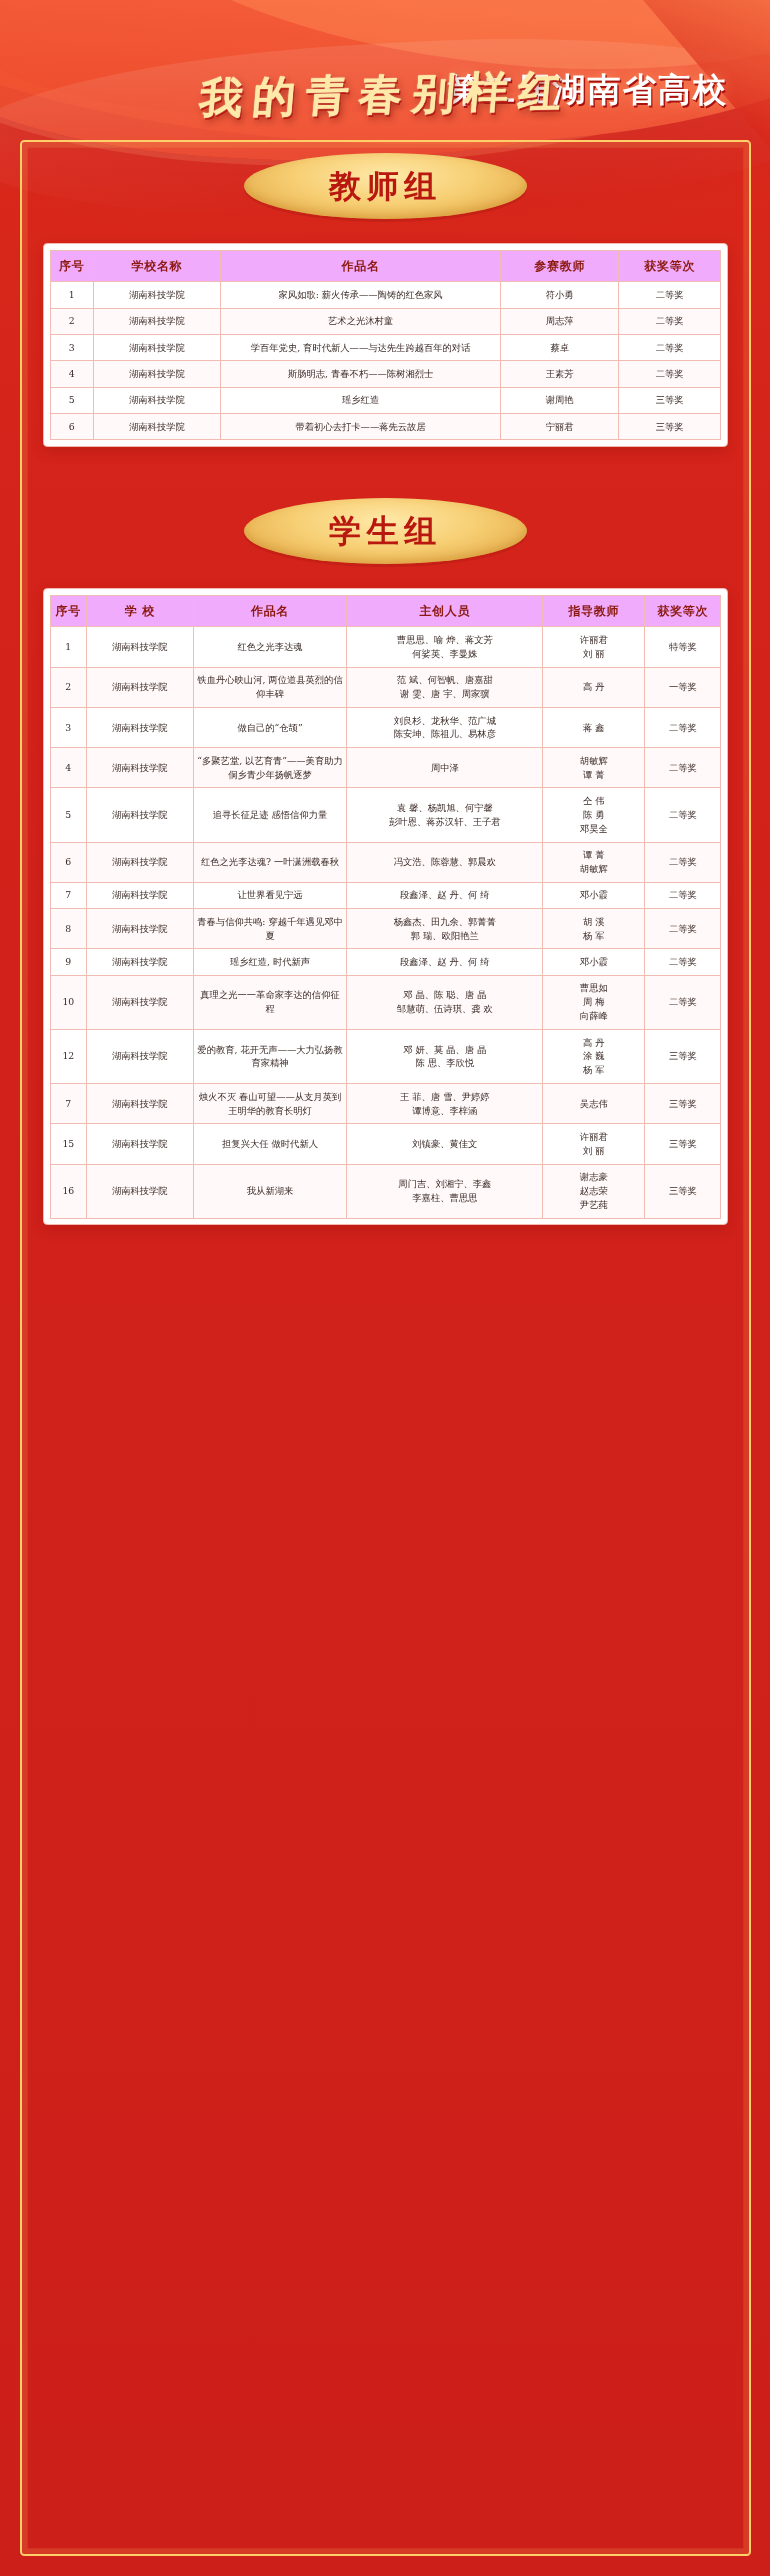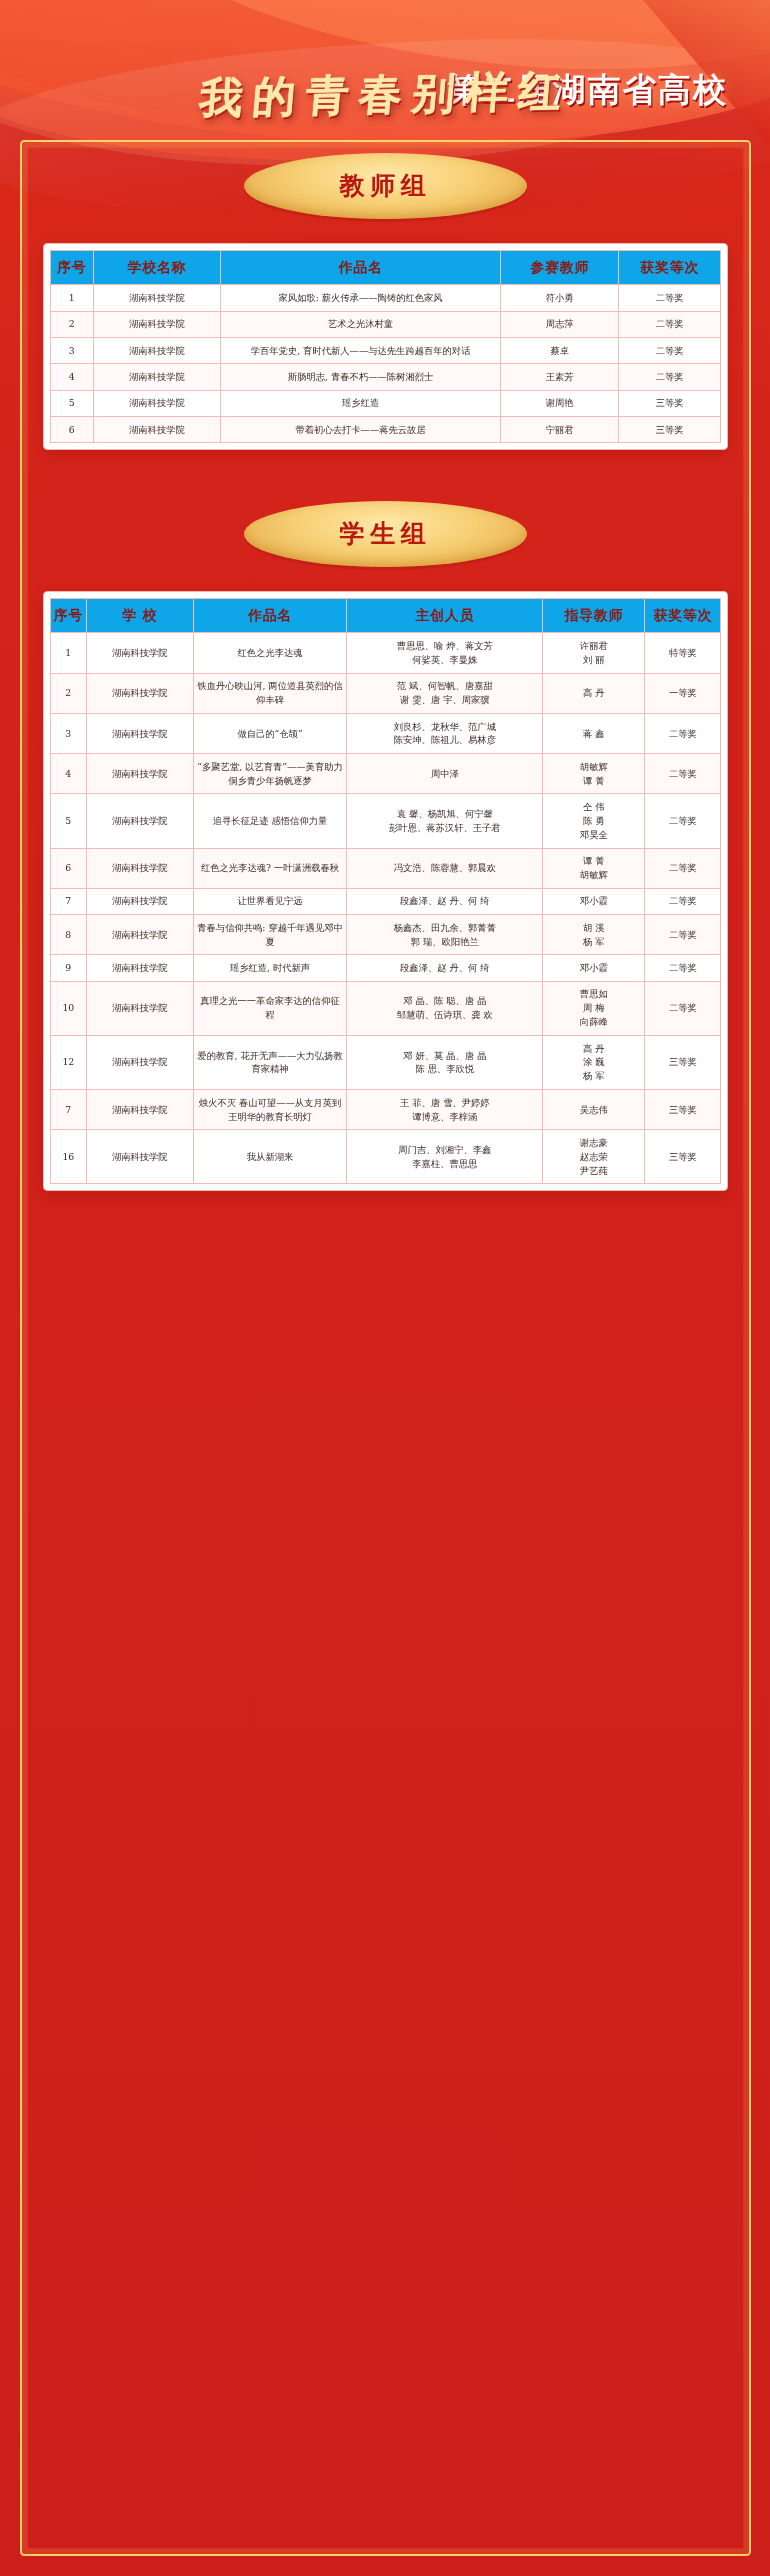--- a/index.html
+++ b/index.html
@@ -113,21 +113,21 @@
   
   .pill-wrap { text-align: center; margin-top: 39px; }
   .pill {
     display: inline-block;
     width: 283px; height: 66px; line-height: 66px;
     border-radius: 50%;
     background: radial-gradient(ellipse at 50% 35%, #ffe9a9 0%, #f7cf74 45%, #e8b352 78%, #d99c3c 100%);
     color: #b8180f;
     font-family: "DejaVu Serif", serif;
     font-weight: 700;
-    font-size: 25px;
+    font-size: 32px;
     letter-spacing: 5.7px;
     box-shadow: 0 2.9px 0 rgba(150,20,10,.25), inset 0 -3.6px 8.6px rgba(190,120,30,.35);
   }
   
   .table-card {
     margin-top: 24px;
     background: #ffffff;
     border: 1.4px solid #f4b9b0;
     border-radius: 4.3px;
     padding: 5.7px;
@@ -139,24 +139,24 @@
     text-align: center;
     vertical-align: middle;
     color: #3a2a26;
     font-size: 9.3px;
     line-height: 1.5;
     padding: 5.7px 2.9px;
     word-break: break-all;
     font-family: "DejaVu Serif", serif;
   }
   thead th {
-    background: #0ea5e9;
+    background: #f0abfc;
     color: #8c1a12;
     font-weight: 700;
-    font-size: 14px;
+    font-size: 12px;
     padding: 6.4px 2.1px;
     letter-spacing: 0.7px;
     margin-top: 8px;
   }
   tbody tr:nth-child(even) td { background: #fffaf9; }
   .t-idx { width: 33px; }
   .t-school { width: 97px; }
   .t-work-teacher { width: 214px; }
   .t-teacher-name { width: 90px; }
   .t-award { width: 78px; }
@@ -376,20 +376,28 @@
             </tr>
             <tr>
               <td>7</td>
               <td>湖南科技学院</td>
               <td>烛火不灭 春山可望——从支月英到王明华的教育长明灯</td>
               <td>王 菲、唐 雪、尹婷婷<br>谭博意、李梓涵</td>
               <td>吴志伟</td>
               <td>三等奖</td>
             </tr>
             <tr>
+              <td>15</td>
+              <td>湖南科技学院</td>
+              <td>担复兴大任 做时代新人</td>
+              <td>刘镇豪、黄佳文</td>
+              <td>许丽君<br>刘 丽</td>
+              <td>三等奖</td>
+            </tr>
+            <tr>
               <td>16</td>
               <td>湖南科技学院</td>
               <td>我从新湖来</td>
               <td>周门吉、刘湘宁、李鑫<br>李嘉柱、曹思思</td>
               <td>谢志豪<br>赵志荣<br>尹艺莼</td>
               <td>三等奖</td>
             </tr>
           </tbody>
       </table>
     </div>

